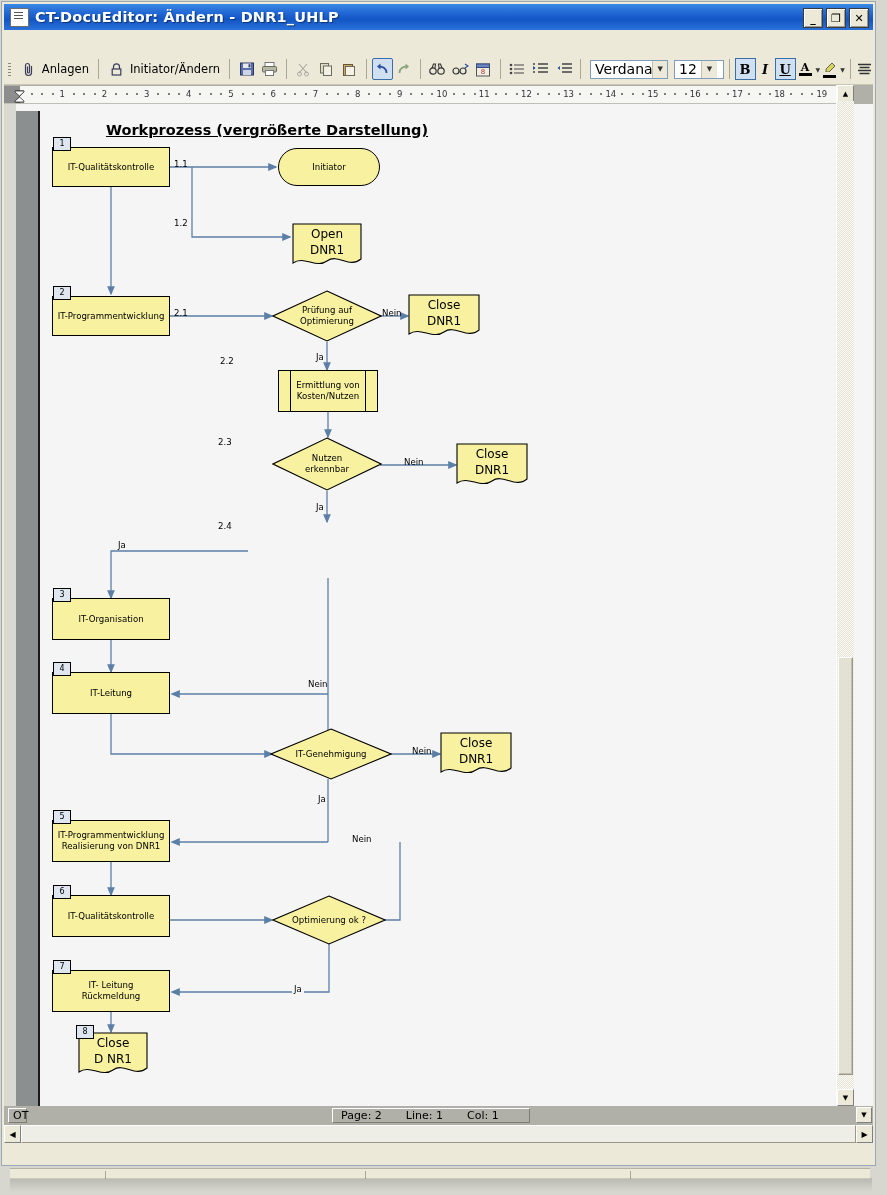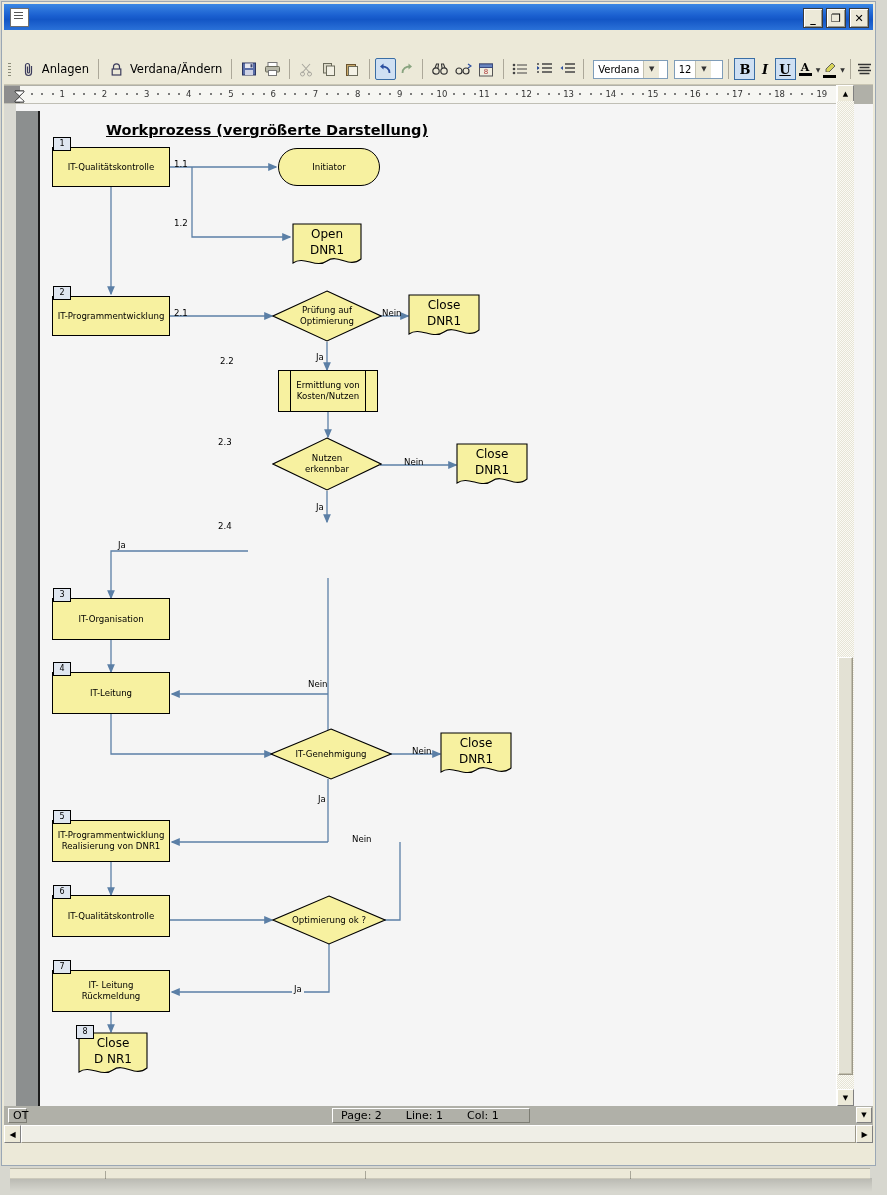--- a/index.html
+++ b/index.html
@@ -38,21 +38,21 @@
   
   .toolbar{position:absolute;left:2px;top:52px;width:869px;height:30px;background:#ece9d8;
            display:flex;align-items:center;border-bottom:1px solid #c9c6b4;}
   .tsep{width:1px;height:20px;background:#aca899;margin:0 5px;}
   .tbtn{display:flex;align-items:center;height:22px;padding:0 4px;font-size:11.5px;color:#000;
         white-space:nowrap;gap:4px;}
   .ticon{width:18px;height:18px;display:flex;align-items:center;justify-content:center;font-size:13px;}
   .tbtn.pressed{border:1px solid #3a6ea5;background:#cfe0f3;border-radius:2px;}
   .fontsel{display:flex;align-items:center;height:19px;background:#fff;border:1px solid #7f9db9;
            margin-left:4px;box-sizing:border-box;}
-  .fontsel .val{font-size:10px;padding:0 4px;color:#000;white-space:nowrap;overflow:hidden;}
+  .fontsel .val{font-size:14px;padding:0 4px;color:#000;white-space:nowrap;overflow:hidden;}
   .fontsel .arrow{width:15px;height:17px;background:#ece9d8;border-left:1px solid #c2c0b0;
          display:flex;align-items:center;justify-content:center;font-size:7px;color:#333;}
   .fmtbtn{width:20px;height:20px;display:flex;align-items:center;justify-content:center;
           font-size:13px;font-weight:bold;color:#000;}
   .fmtbtn.on{border:1px solid #3a6ea5;background:#cfe0f3;}
   .mini-arrow{font-size:6px;color:#333;margin-left:1px;}
 
   
   .rulerwrap{position:absolute;left:2px;top:83px;width:869px;height:19px;background:#b0b0a8;}
   .ruler{position:absolute;left:0;top:1px;width:832px;height:17px;background:#f6f6f2;
@@ -158,20 +158,21 @@
   svg.links{position:absolute;left:0;top:0;width:796px;height:1002px;overflow:visible;}
 </style>
 </head>
 <body>
 
 <div class="app">
  <div class="win">
 
   <div class="titlebar">
     <div class="title-icon"></div>
+    <div class="title-text">CT-DocuEditor: Ändern - DNR1_UHLP</div>
     <div class="tb-btns">
       <div class="tb-btn">_</div>
       <div class="tb-btn">❐</div>
       <div class="tb-btn">✕</div>
     </div>
   </div>
 
 
   <div class="toolbar">
     <div class="grip"></div>
@@ -184,21 +185,21 @@
       <span>Anlagen</span>
     </div>
     <div class="tsep"></div>
     <div class="tbtn">
       <span class="ticon">
         <svg width="13" height="15" viewBox="0 0 13 15">
               <path d="M3.5 7V4.8a3 3 0 0 1 6 0V7" fill="none" stroke="#3b3b5c" stroke-width="1.2"></path>
               <rect x="2.2" y="7" width="8.6" height="6" fill="none" stroke="#3b3b5c" stroke-width="1.2"></rect>
             </svg>
       </span>
-      <span>Verdana/Ändern</span>
+      <span>Initiator/Ändern</span>
     </div>
     <div class="tsep"></div>
     <div class="ticon" style="margin:0 3px;">
       <svg width="16" height="16" viewBox="0 0 16 16">
             <rect x="1.5" y="2" width="13" height="12" fill="#5a6ea8" stroke="#2a3560"></rect>
             <rect x="4" y="2.5" width="8" height="4.5" fill="#e8e8f0"></rect>
             <rect x="4" y="9" width="8" height="5" fill="#cfd3e6"></rect>
             <rect x="9.5" y="3.2" width="2" height="3.2" fill="#3a4570"></rect>
           </svg>
     </div>

